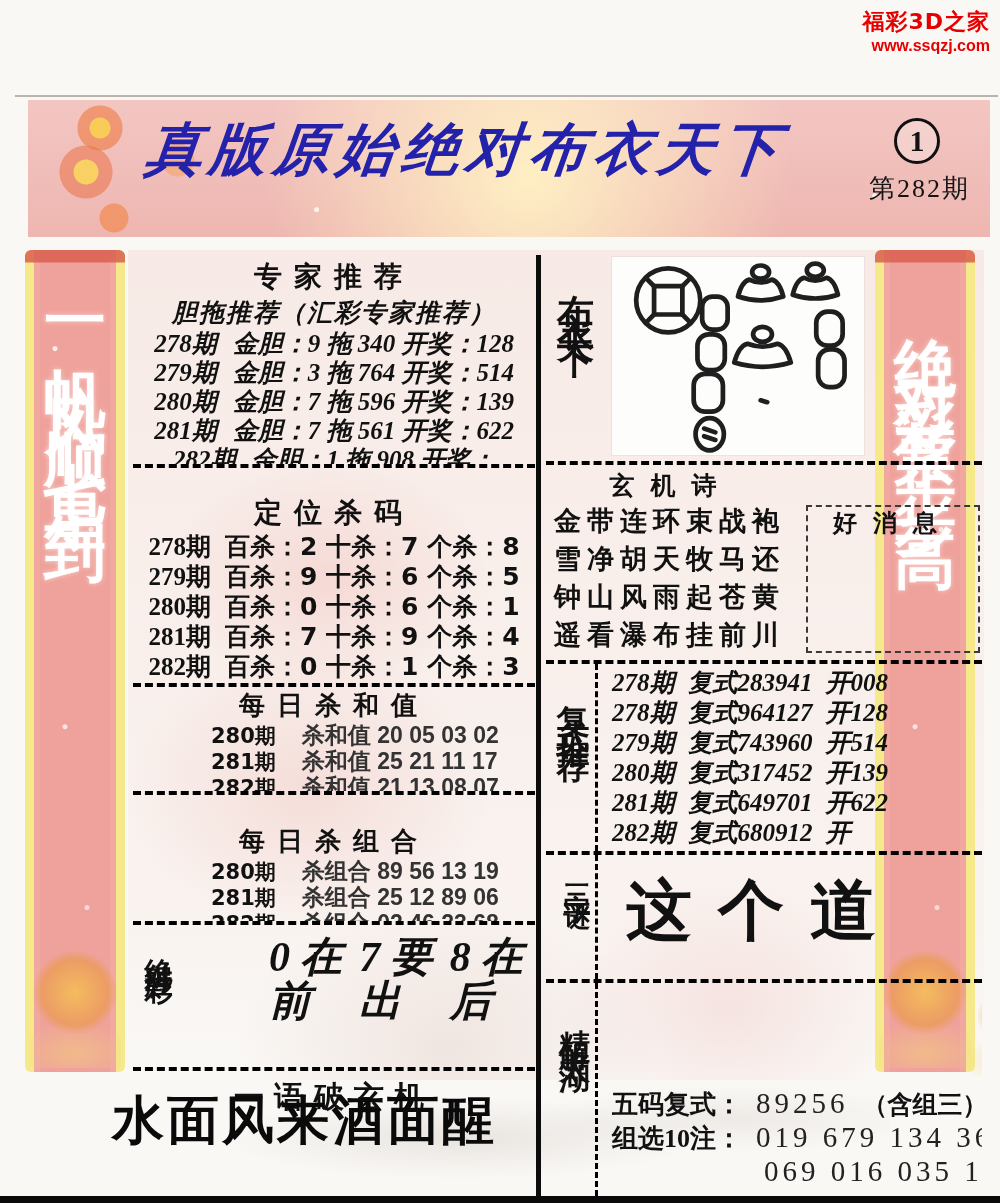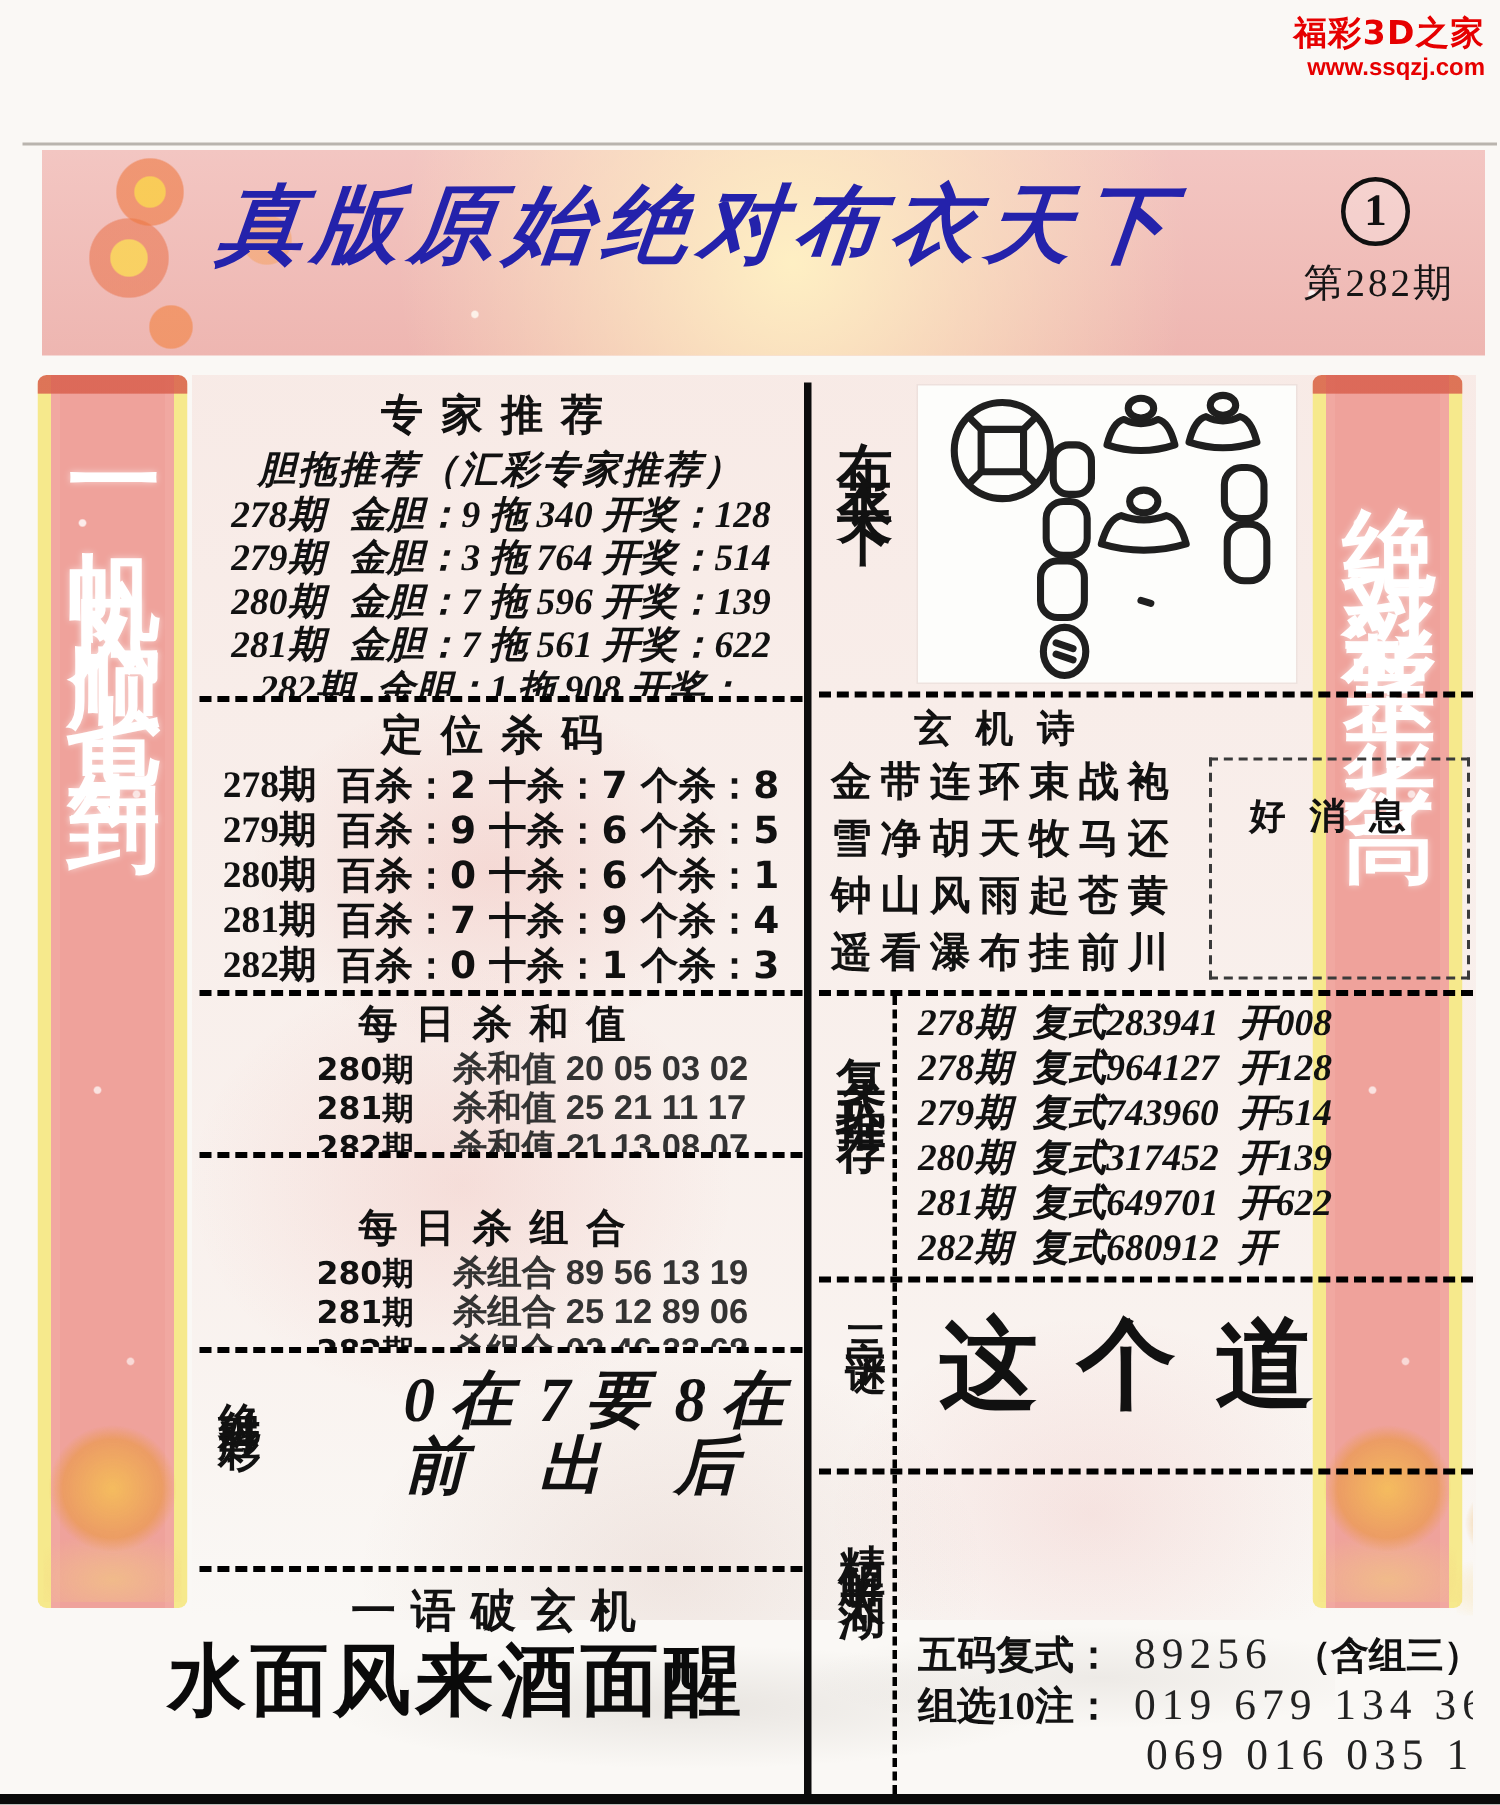--- a/index.html
+++ b/index.html
@@ -109,21 +109,21 @@
     text-align:center; font-size:28px; font-weight:bold; letter-spacing:12px;
     font-family:"Liberation Serif", serif; padding-top:3px;
   }
   .sub-title {
     text-align:center; font-size:25px; font-weight:bold; letter-spacing:2px;
     font-family:"Liberation Serif", serif; font-style:italic;
   }
 
   
   .s-expert  { height:213px; }
-  .s-poskill { height:196px; }
+  .s-poskill { height:196px;margin-top:23px; }
   .s-sum     { height:108px; }
   .s-combo   { height:102px;margin-top:28px; }
   .s-win     { height:146px; }
   .s-yypo    { height:50px;  }
 
   .cal-row {
     display:flex; justify-content:center; gap:16px;
     font-family:"Liberation Serif", serif; font-style:italic; font-weight:bold;
     font-size:25px; line-height:29px; white-space:nowrap;
   }
@@ -176,21 +176,21 @@
     letter-spacing:16px; font-family:"Liberation Serif", serif; padding-top:4px; }
   .poem-line {
     font-size:27px; font-weight:bold; font-family:"Liberation Serif", serif;
     line-height:38px; letter-spacing:6px; padding-left:8px; white-space:nowrap;
   }
   .good-news {
     position:absolute; right:2px; top:40px; width:174px; height:148px;
     border:2px dashed #3a3a3a; z-index:3;
   }
   .good-news-label {
-    text-align:center; margin-top:21px; font-size:24px; font-weight:bold;
+    text-align:center; margin-top:0; font-size:24px; font-weight:bold;
     letter-spacing:16px; font-family:"Liberation Serif", serif; white-space:nowrap;
   }
 
   .split-wrap { display:flex; height:100%; }
   .split-label { width:52px; border-right:3px dashed #000; flex:0 0 52px; }
   .compound-label { font-size:33px; letter-spacing:15px; padding:14px 0 0 8px; }
   .compound-rows  { padding:4px 0 0 14px; }
   .compound-row {
     display:flex; gap:13px; font-family:"Liberation Serif", serif; font-style:italic;
     font-weight:bold; font-size:25px; line-height:30px; white-space:nowrap;

